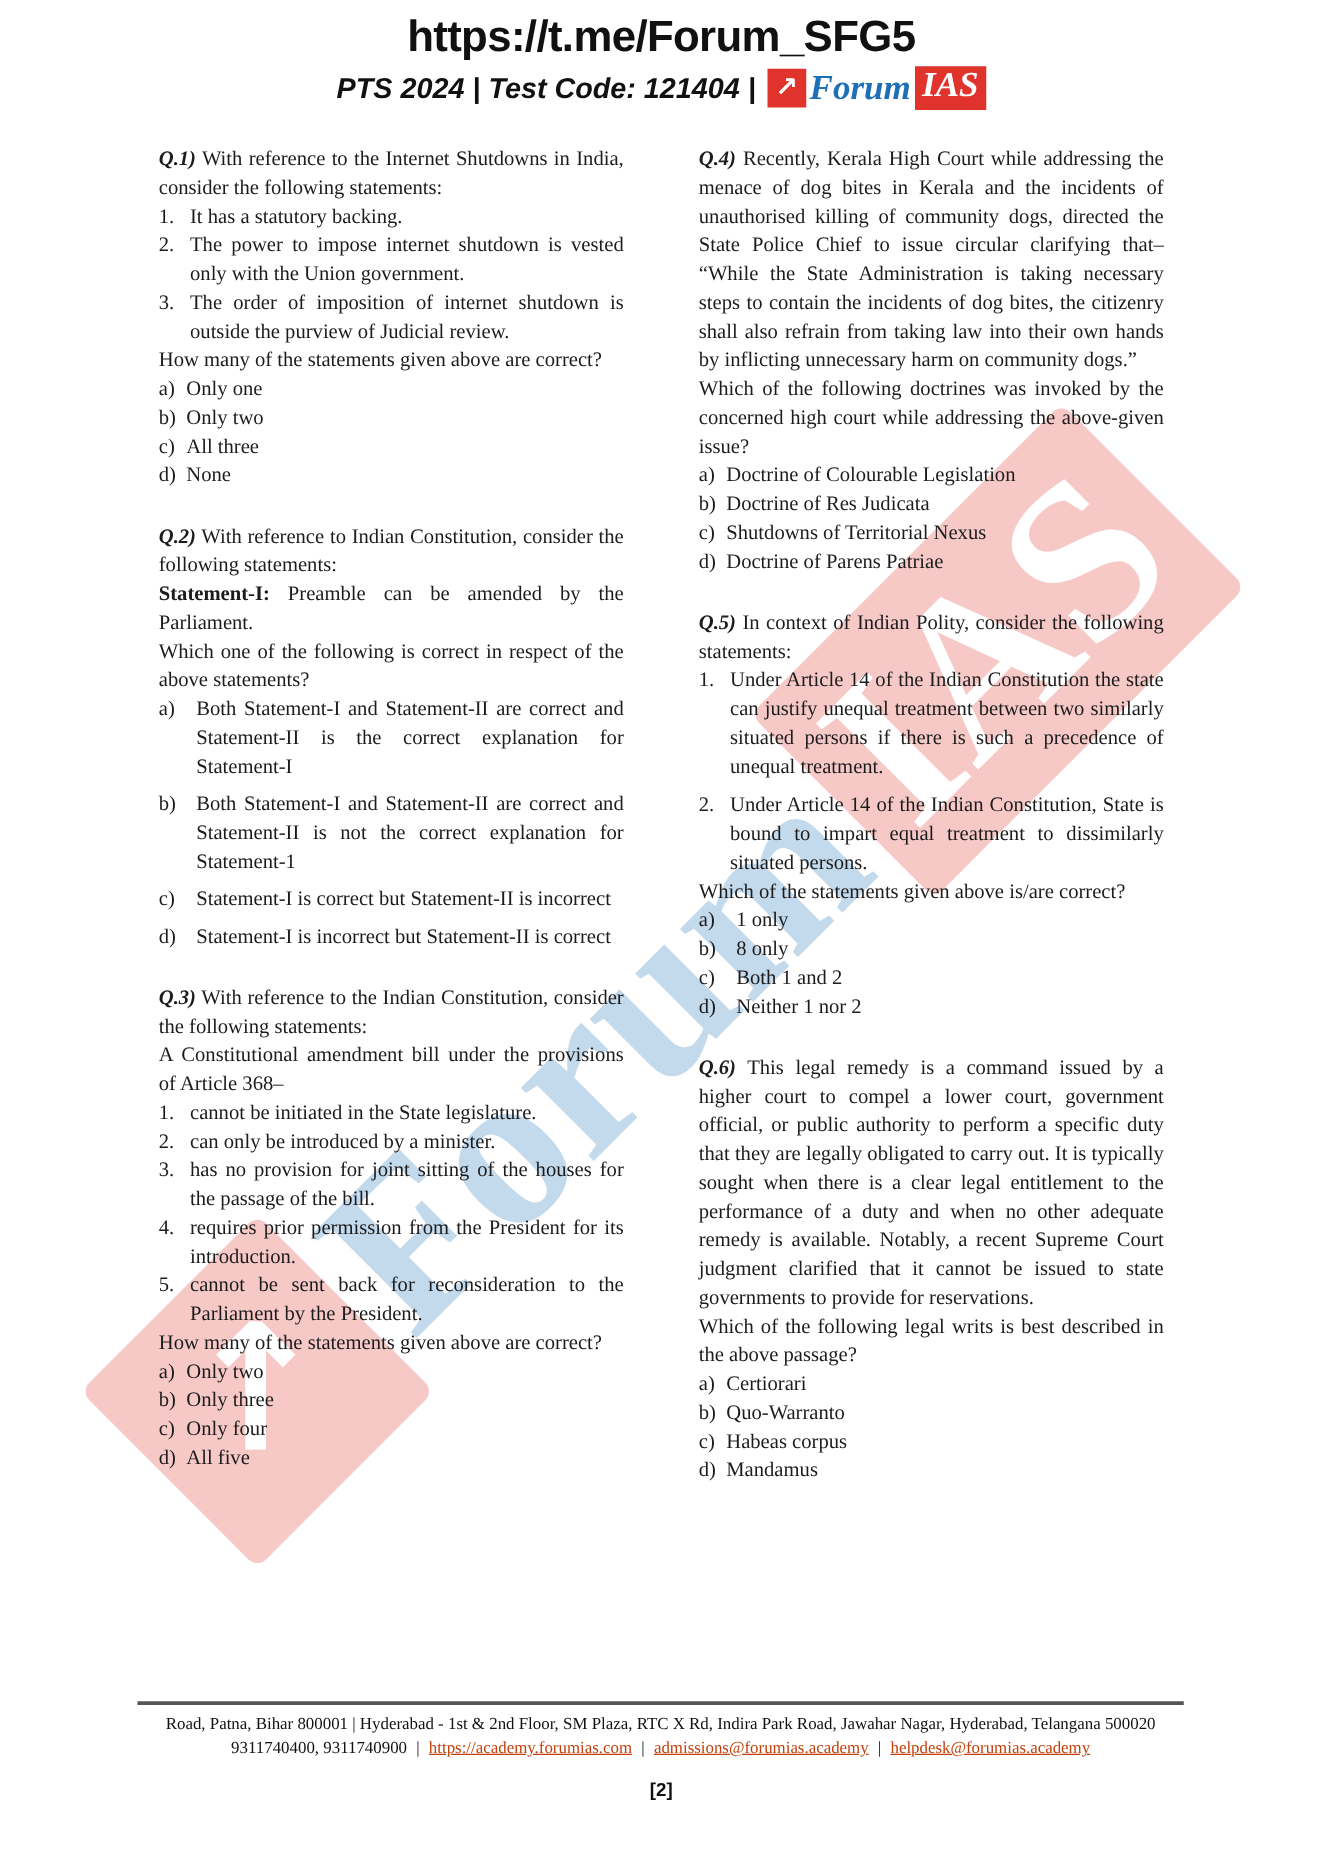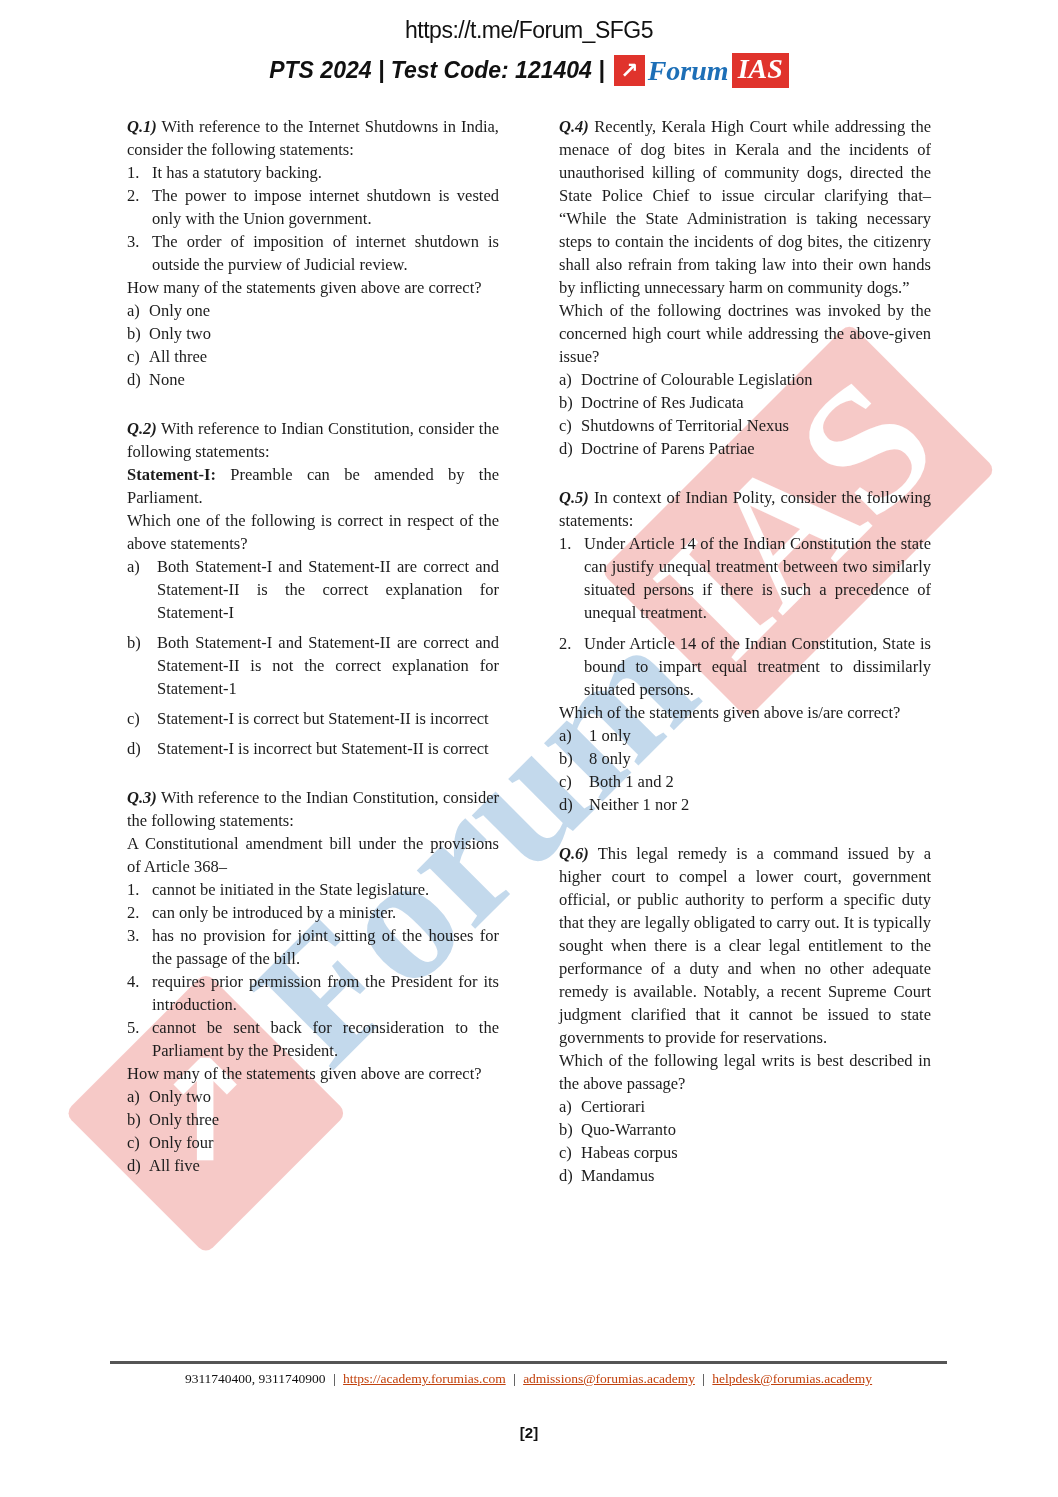--- a/index.html
+++ b/index.html
@@ -31,22 +31,22 @@
     font-size:180px;color:#1d6fb7;line-height:1;
   }
   .wm-ias{
     font-family:"Liberation Serif", serif;font-weight:bold;
     font-size:180px;color:#ffffff;background:#e0332c;
     padding:10px 26px 18px;border-radius:10px;line-height:1;
   }
   
   .header{position:relative;z-index:1;text-align:center;padding-top:12px;}
   .tg-line{
-    font-family:"Liberation Sans", sans-serif;font-weight:normal;
-    font-size:23px;line-height:36px;color:#111111;letter-spacing:-0.5px;
+    font-family:"Liberation Sans", sans-serif;font-weight:bold;
+    font-size:35px;line-height:36px;color:#111111;letter-spacing:-0.5px;
   }
   .test-line{
     margin-top:5px;
     font-family:"Liberation Sans", sans-serif;font-weight:bold;
     font-size:23px;color:#111111;
     display:flex;align-items:center;justify-content:center;gap:9px;font-style:italic;
   }
   .logo{display:inline-flex;align-items:center;gap:3px;}
   .logo-arrow-box{
     width:31px;height:31px;background:#e0332c;
@@ -323,20 +323,23 @@
               <span class="otext">Mandamus</span>
             </div>
         </div>
       </article>
 
     </div>
   </div>
 
   <div class="footer">
     <div>
+      <span>Road, Patna, Bihar 800001   |  Hyderabad - 1st &amp; 2nd Floor, SM Plaza, RTC X Rd, Indira Park Road, Jawahar Nagar, Hyderabad, Telangana 500020</span>
+    </div>
+    <div>
       <span>9311740400, 9311740900</span>
       <span class="fsep">|</span>
       <span class="flink">https://academy.forumias.com</span>
       <span class="fsep">|</span>
       <span class="flink">admissions@forumias.academy</span>
       <span class="fsep">|</span>
       <span class="flink">helpdesk@forumias.academy</span>
     </div>
   </div>
 

